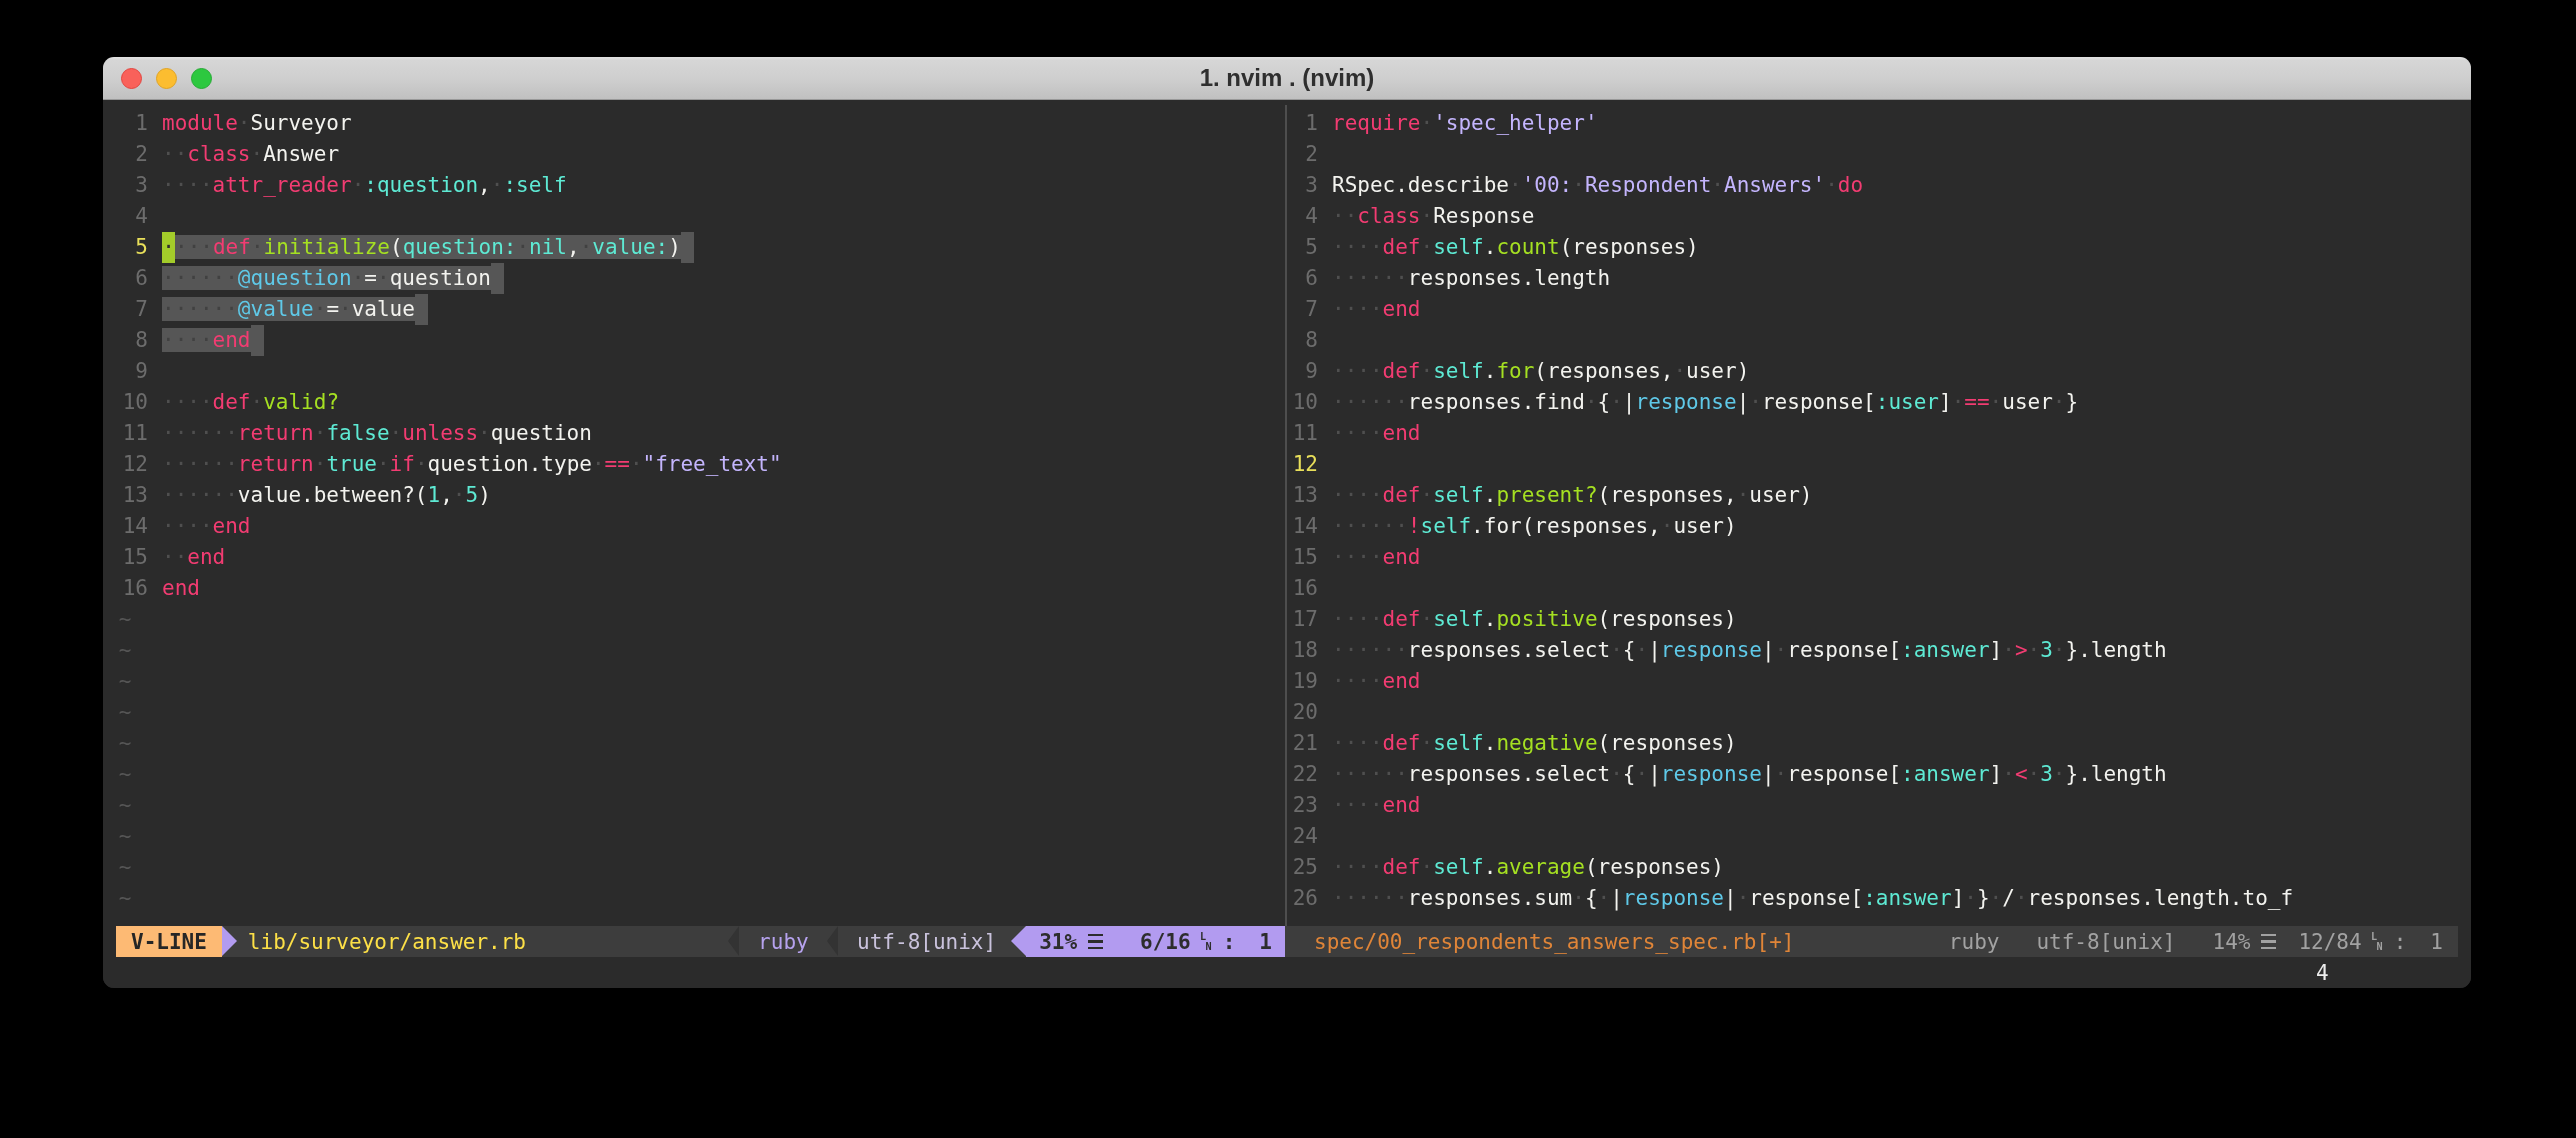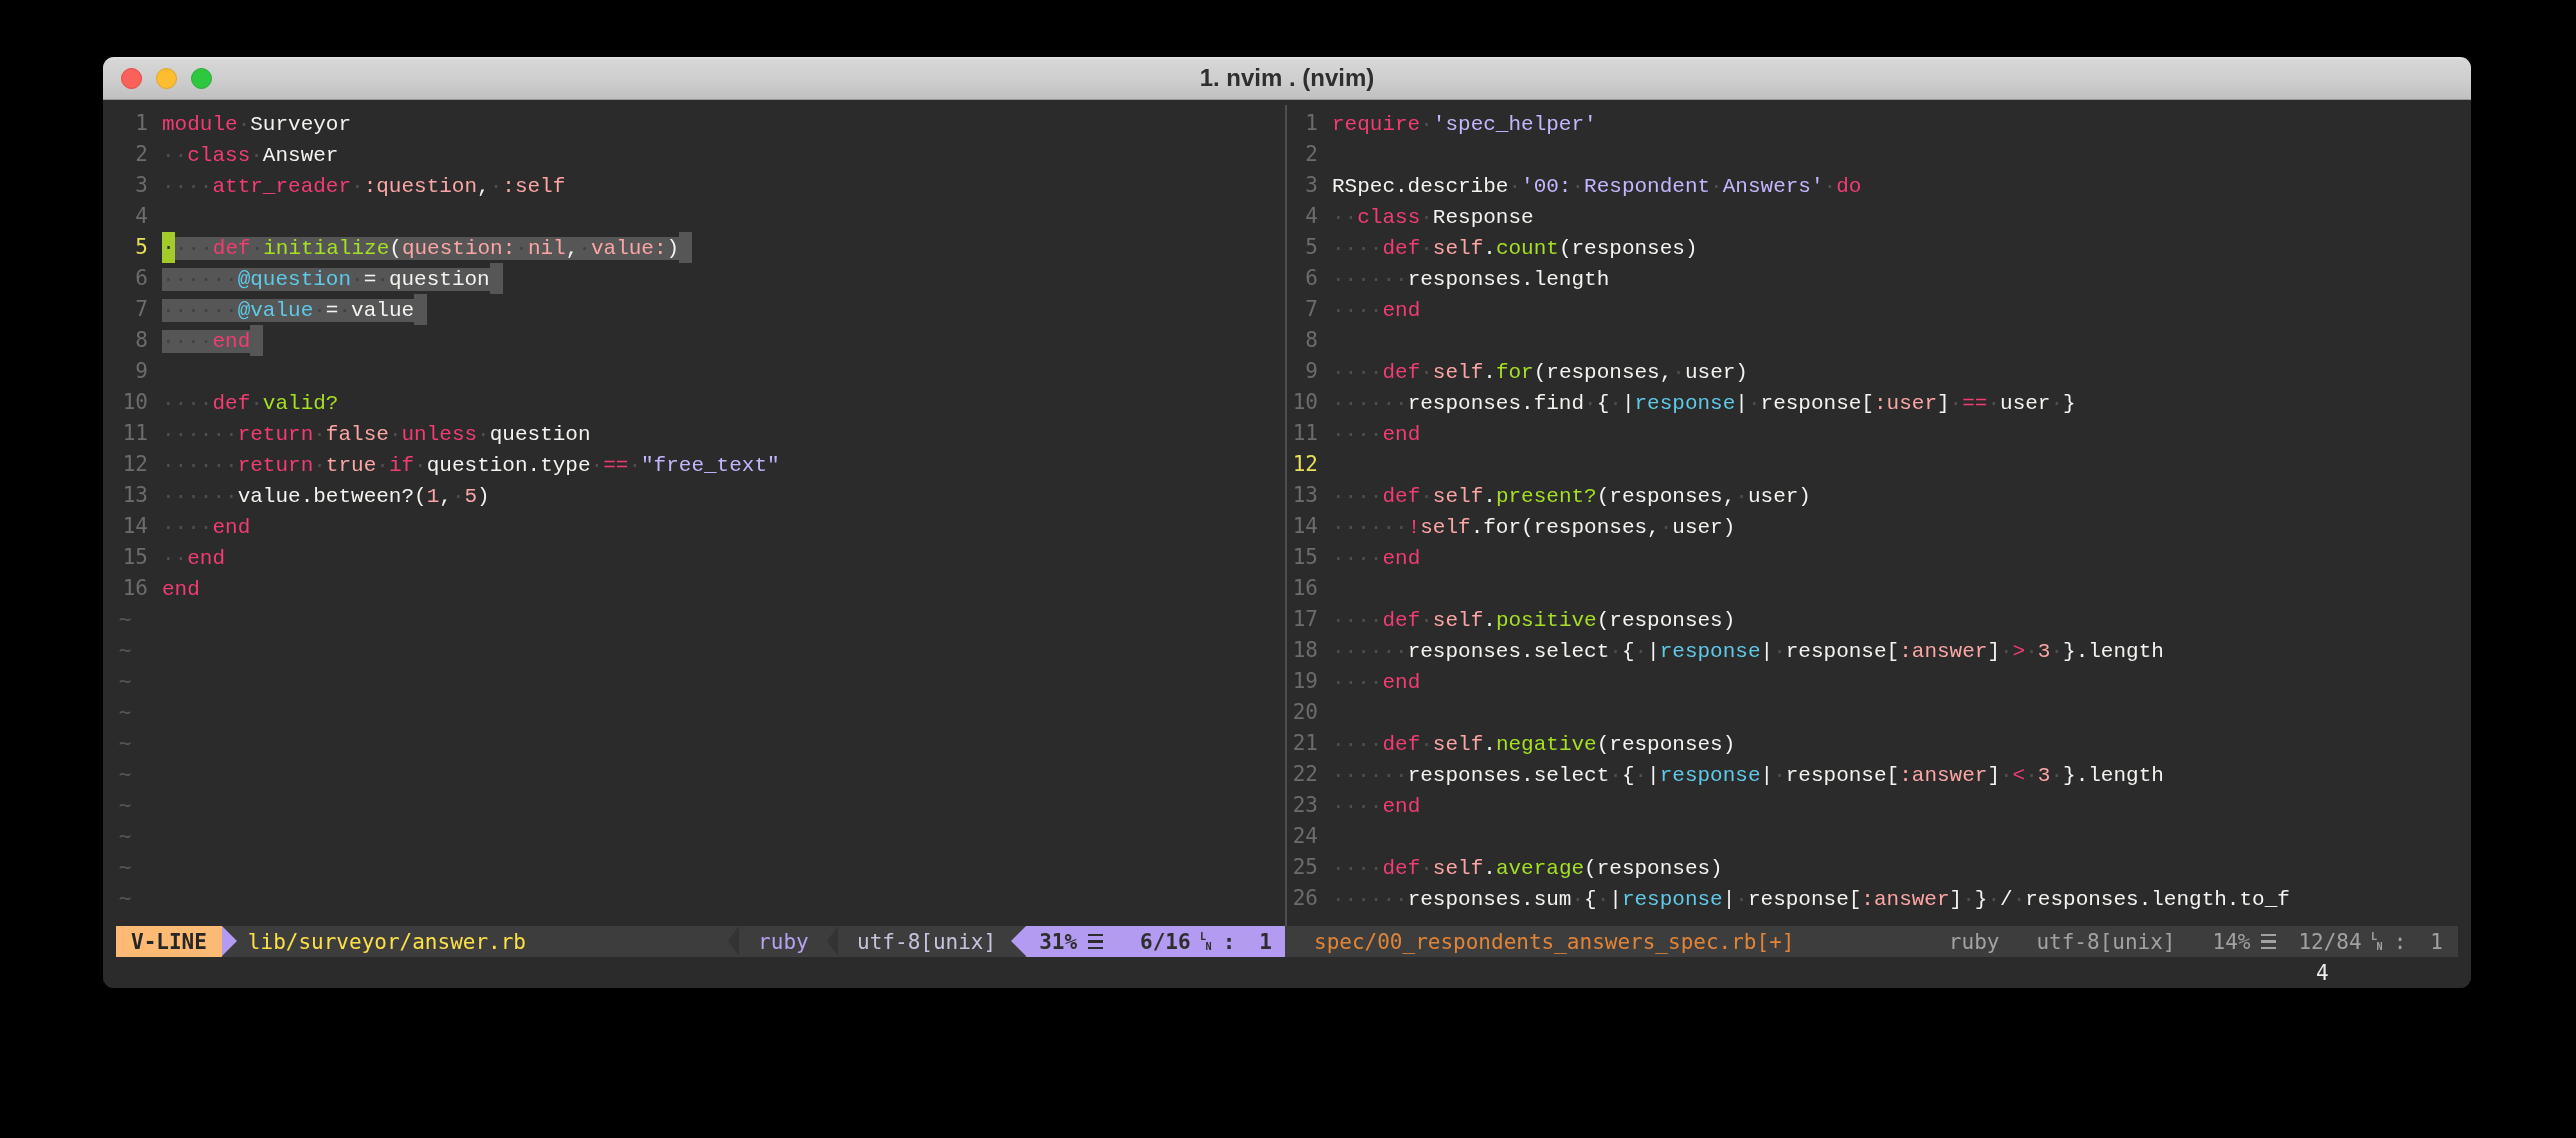--- a/index.html
+++ b/index.html
@@ -22,29 +22,29 @@
   
   .content{position:relative;width:100%;height:889px;background:#2b2b2b;font-size:21px;color:#f3f3ef;}
   .pane{position:absolute;top:8.3px;}
   .pane.left{left:13px;width:1169px;}
   .pane.right{left:1183px;width:1171px;}
   .vsplit{position:absolute;left:1182px;top:4.6px;width:1.9px;height:822px;background:#4e4e4e;}
   .row{height:31px;line-height:31px;white-space:pre;overflow:hidden;}
   .ln{display:inline-block;width:32px;margin-right:14px;text-align:right;color:#6c6c6c;}
   .ln.cur{color:#e8df5a;}
   .tilde{margin-left:2.8px;color:#565656;}
-  .code{white-space:pre;font-family:Liberation Mono, monospace;}
+  .code{white-space:pre;}
   .code.sel{background:#565656;}
   .code.sel .dot{color:#414141;}
   .selpad{display:inline-block;width:13px;background:#565656;height:31px;vertical-align:top;}
   .cursor{display:inline-block;width:13px;height:31px;vertical-align:top;background:#a3cc2a;color:#2e2e2e;text-align:center;}
   .dot{color:#4f4f4f;}
   .tk-k{color:#f23c72;}  
   .tk-g{color:#a5e022;}  
-  .tk-u{color:#fca5a5;}  
+  .tk-u{color:#5eead4;}  
   .tk-c{color:#5fc9e8;}  
   .tk-s{color:#c4b5fd;}  
   .tk-w{color:#f3f3ef;}  
   
   .statusbar{position:absolute;top:826px;height:31px;display:flex;align-items:stretch;
              background:#3d3d3d;font-size:21px;overflow:hidden;}
   .statusbar .seg{display:flex;align-items:center;white-space:pre;}
   .sb-left{left:13px;width:1169px;}
   .sb-right{left:1182px;width:1173px;color:#a2a2a2;}
   .seg.mode{background:#fdba74;color:#262626;font-weight:bold;padding:0 15px;text-align:center;}

